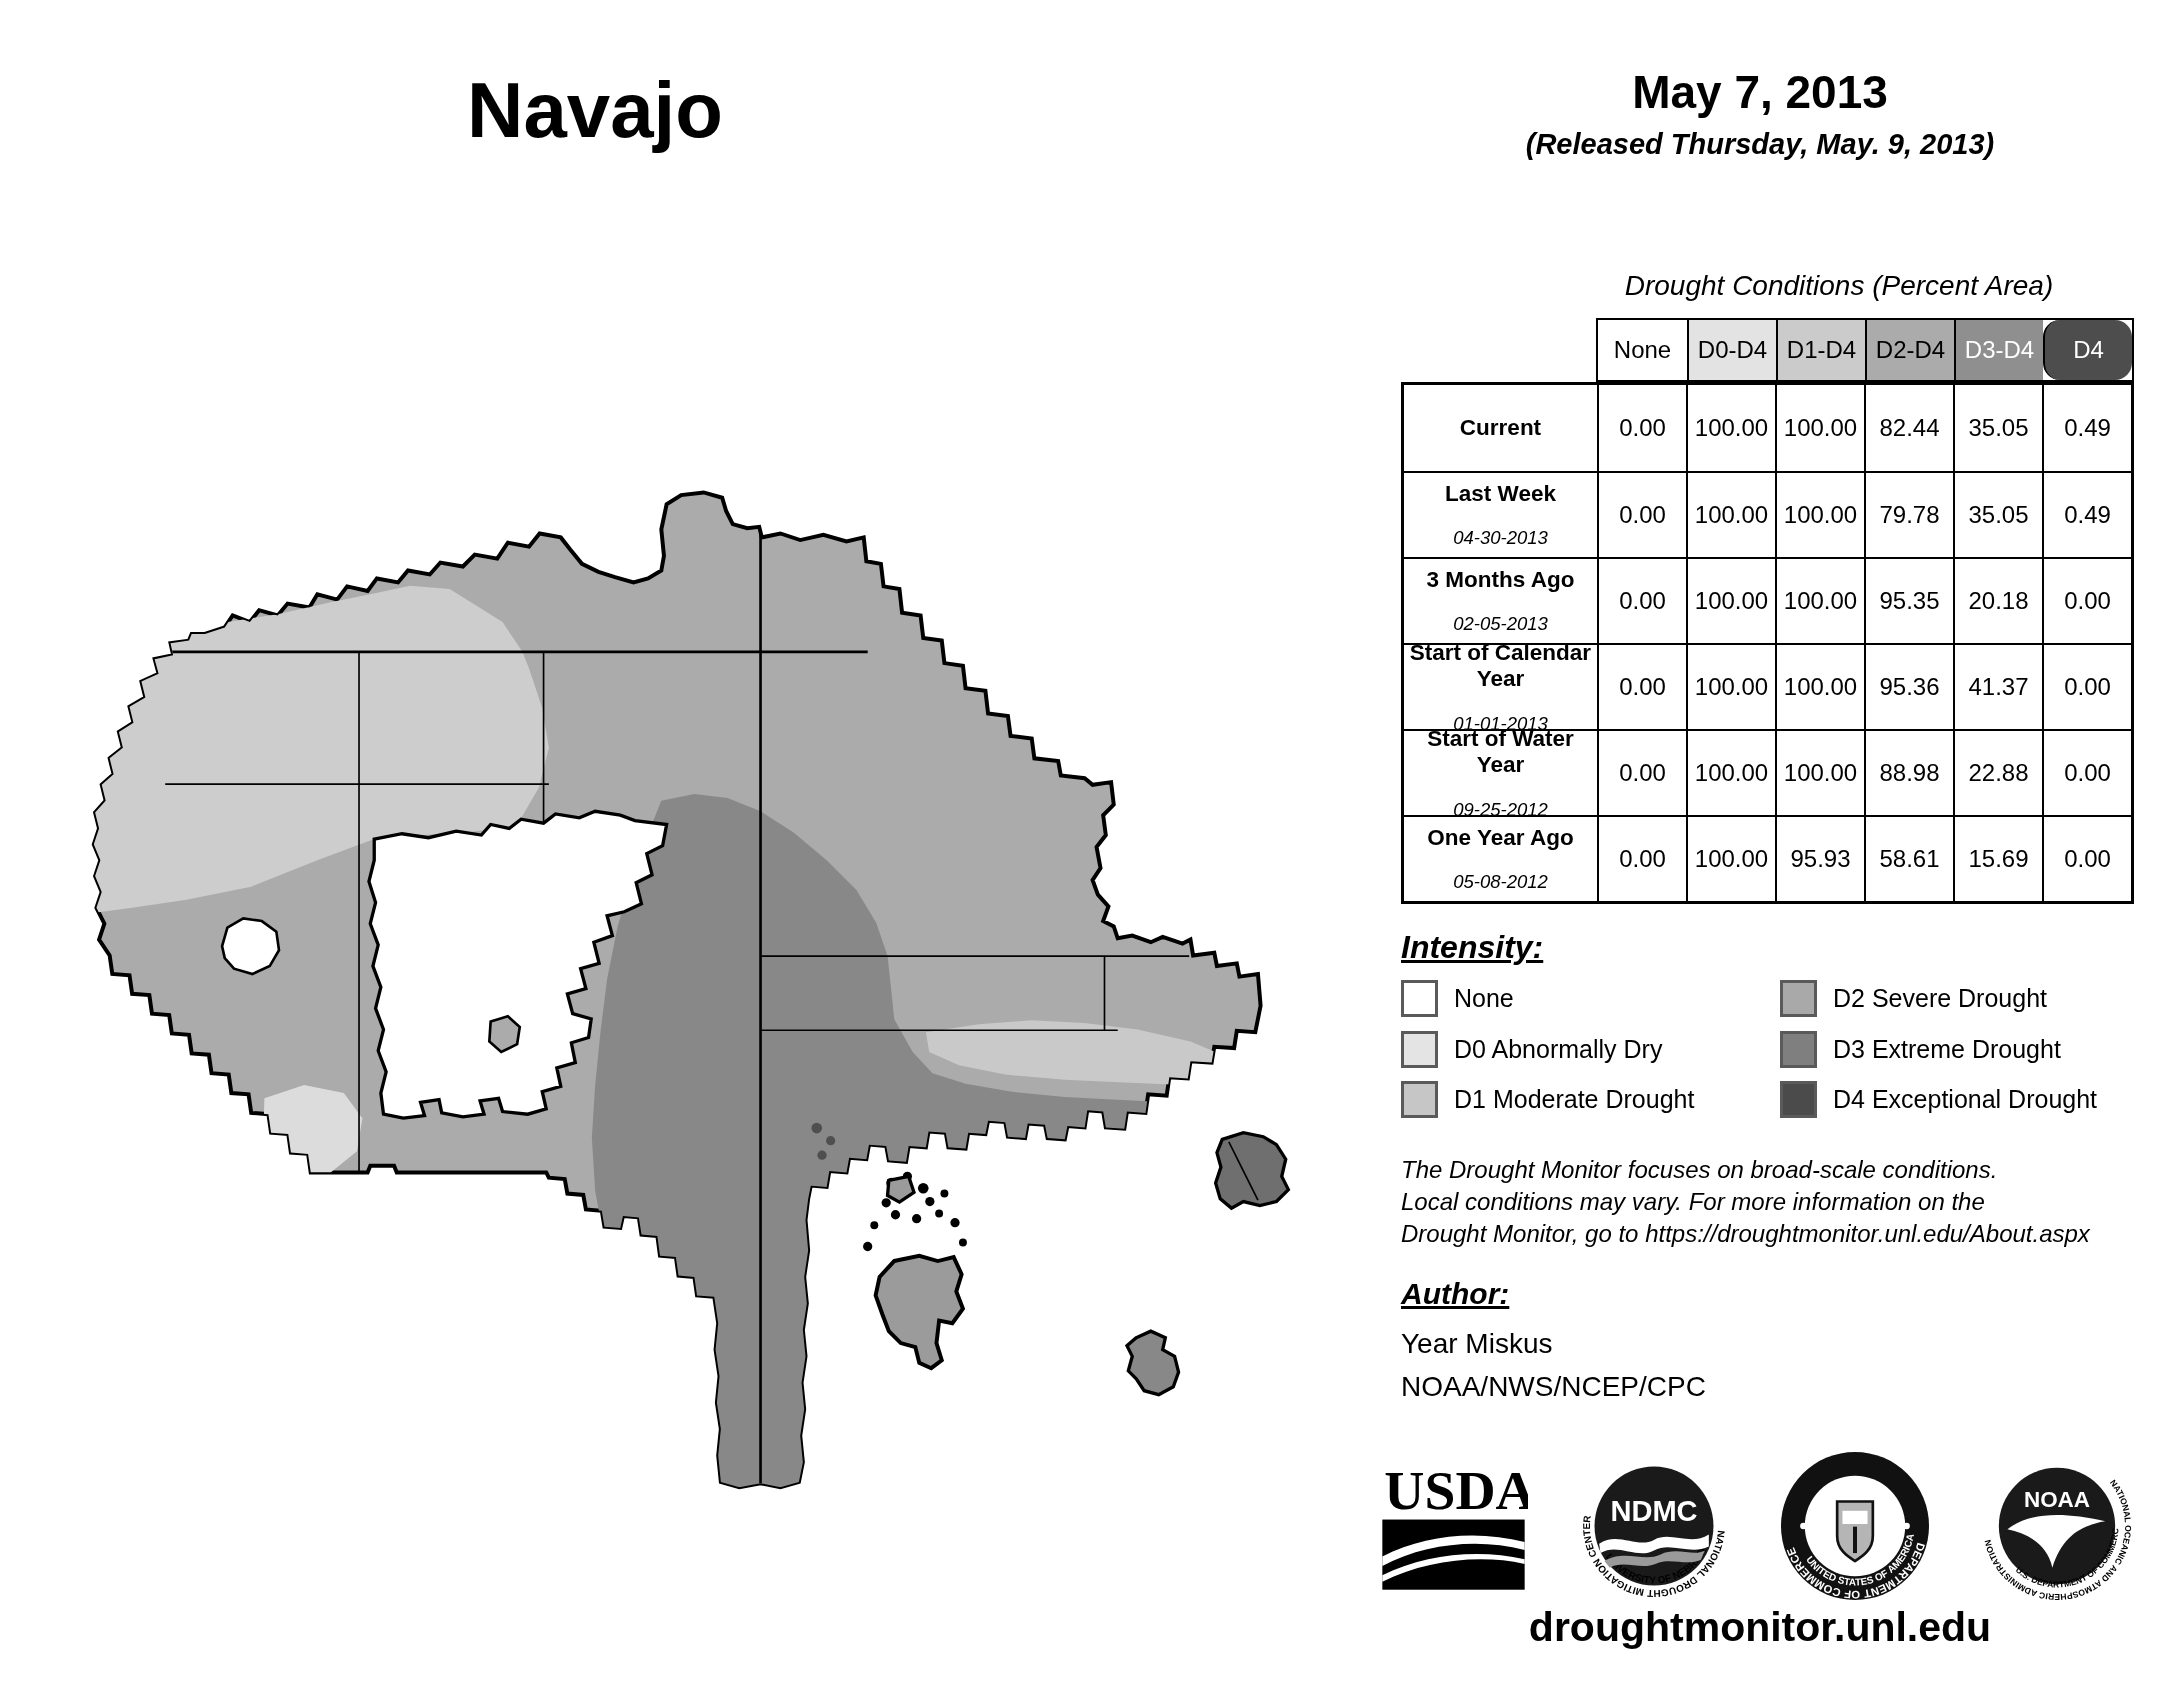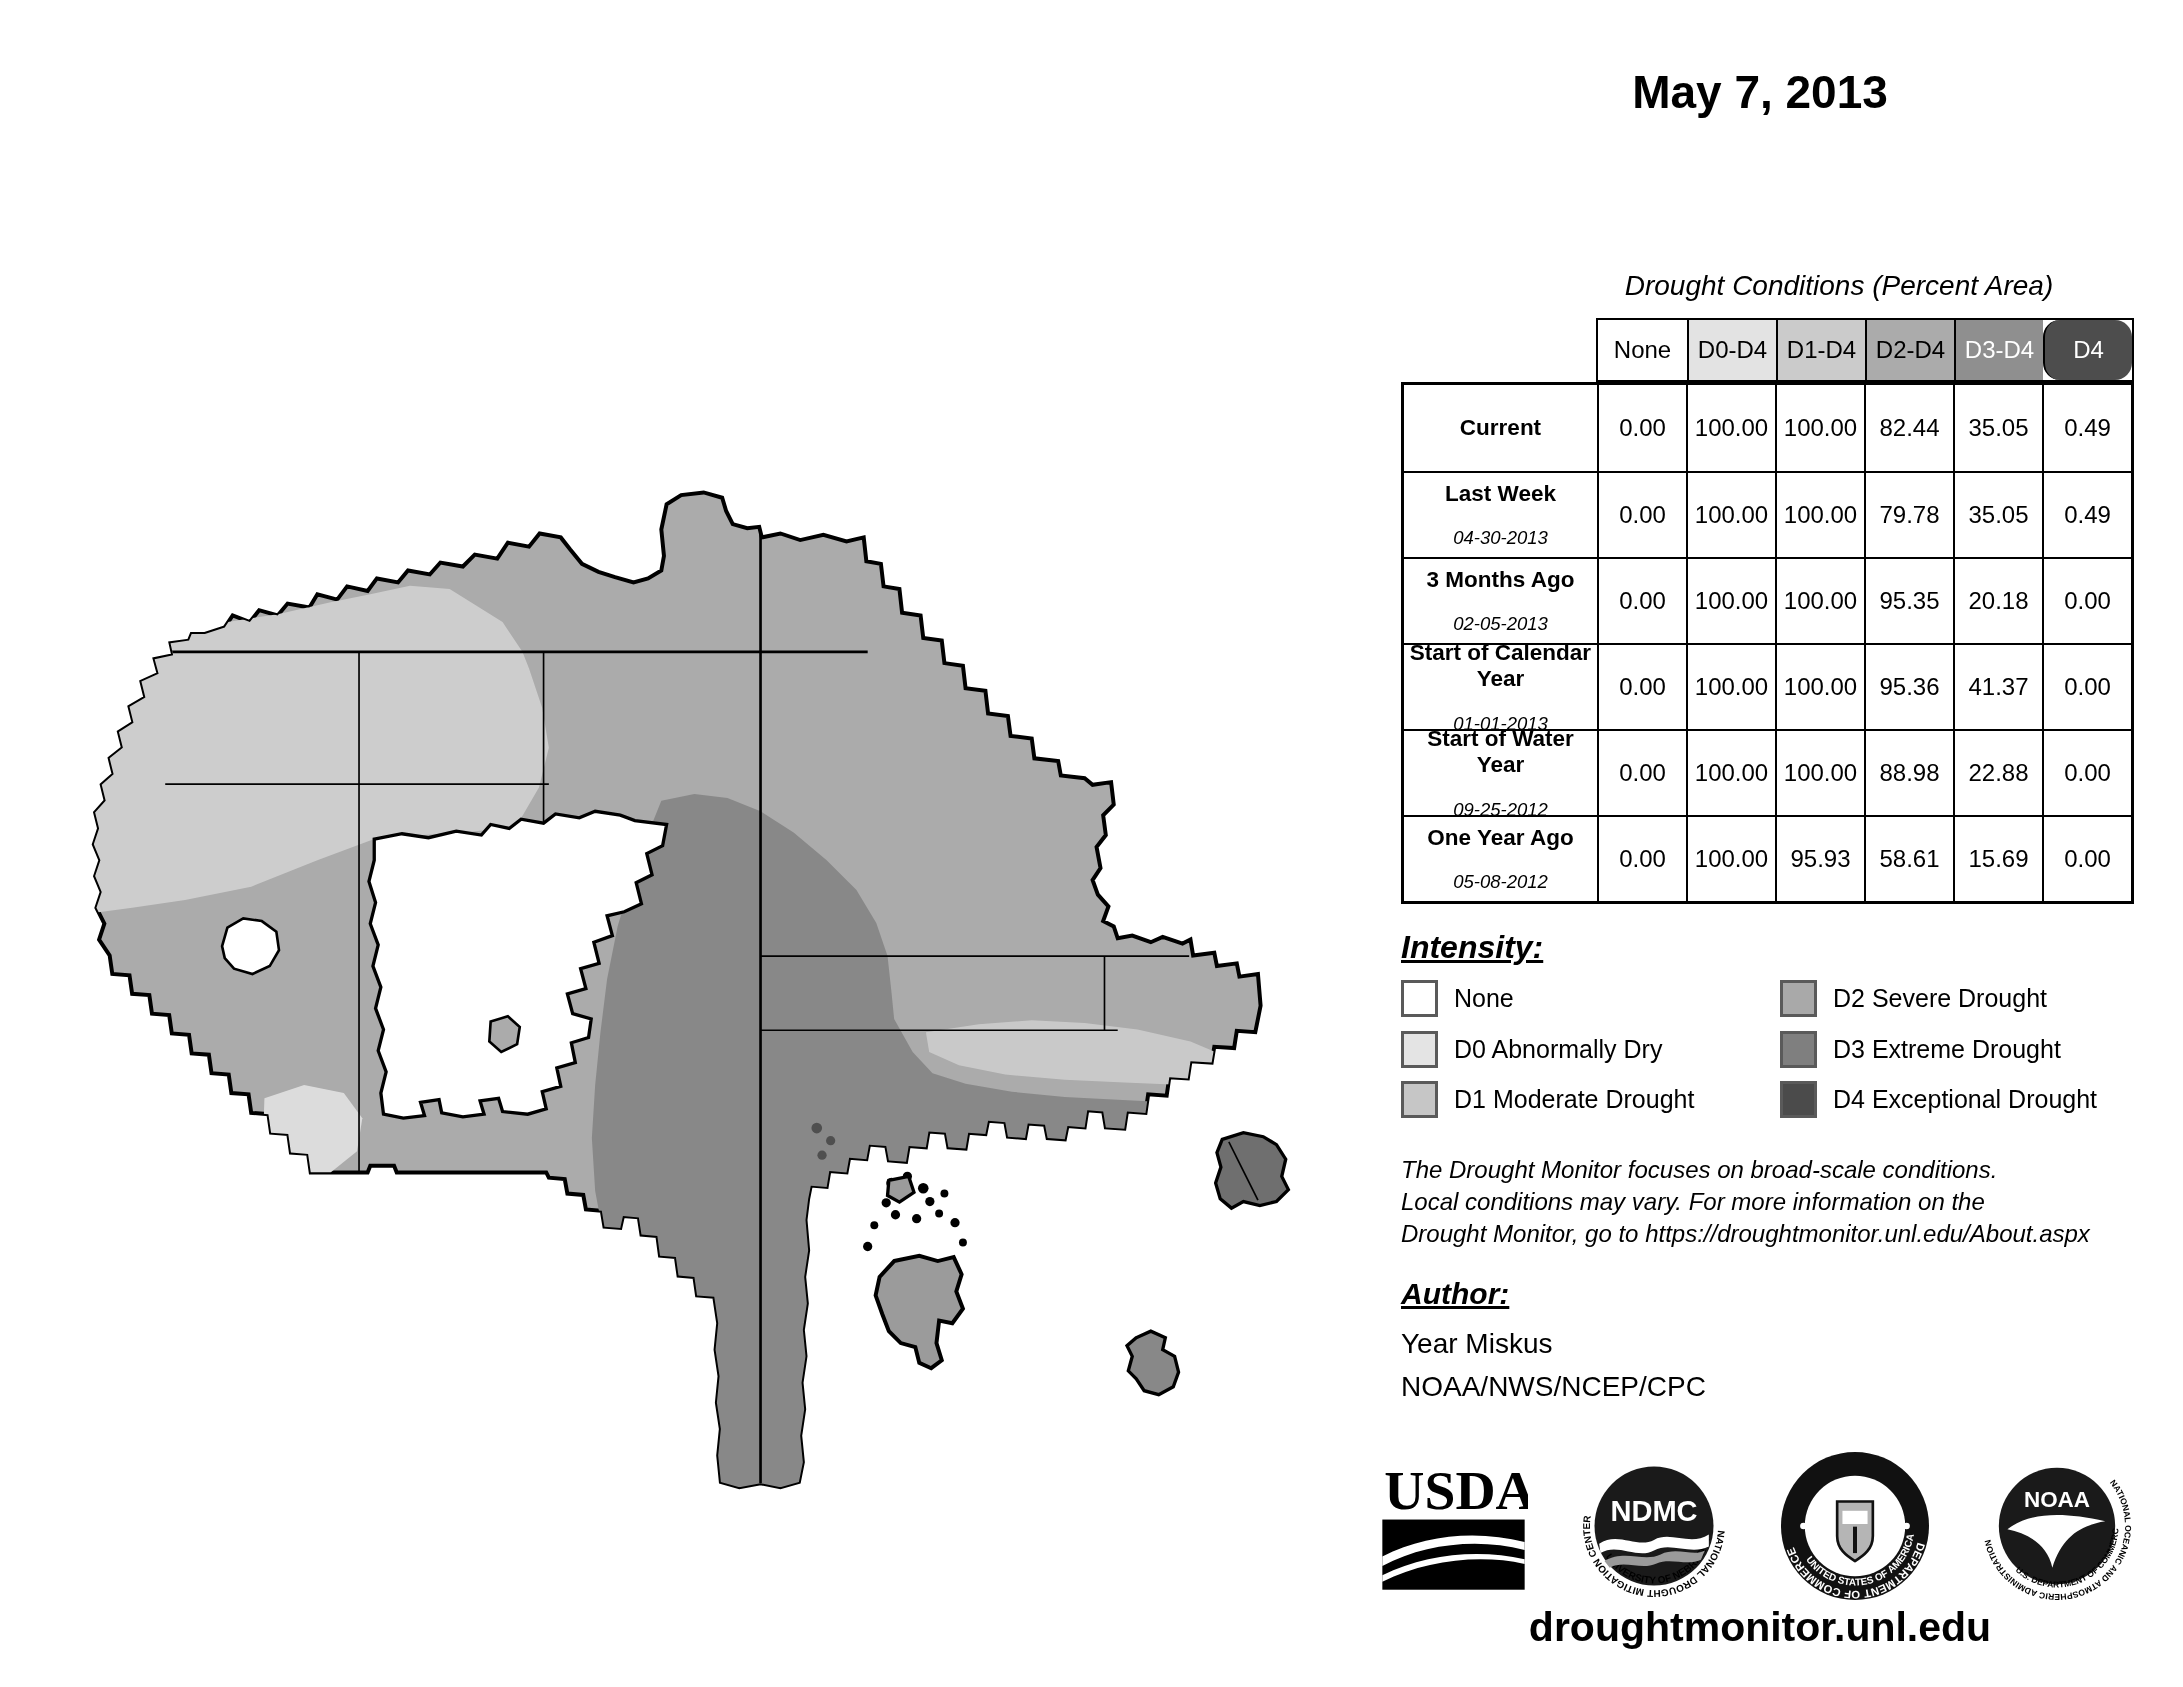--- a/index.html
+++ b/index.html
@@ -61,24 +61,26 @@
            align-items:center; justify-content:space-between; }
   .footer-url { left:1383px; top:1604px; width:754px; text-align:center;
                 font-size:41px; font-weight:bold; }
 
   .usda-txt { font-family:"Liberation Serif", serif; font-weight:bold; }
 </style>
 </head>
 <body>
 
 <div class="abs map-title">
+  <div class="t2">Navajo</div>
 </div>
 
 <div class="abs date-block">
   <div class="d1">May 7, 2013</div>
+  <div class="d2">(Released Thursday, May. 9, 2013)</div>
 </div>
 
 <div class="abs tbl-title">Drought Conditions (Percent Area)</div>
 
 <div class="abs thead">
   <div class="hc" style="background: rgb(255, 255, 255); color: rgb(0, 0, 0);">None</div>
   <div class="hc" style="background: rgb(227, 227, 227); color: rgb(0, 0, 0);">D0-D4</div>
   <div class="hc" style="background: rgb(203, 203, 203); color: rgb(0, 0, 0);">D1-D4</div>
   <div class="hc" style="background: rgb(171, 171, 171); color: rgb(0, 0, 0);">D2-D4</div>
   <div class="hc" style="background: rgb(143, 143, 143); color: rgb(255, 255, 255);">D3-D4</div>

